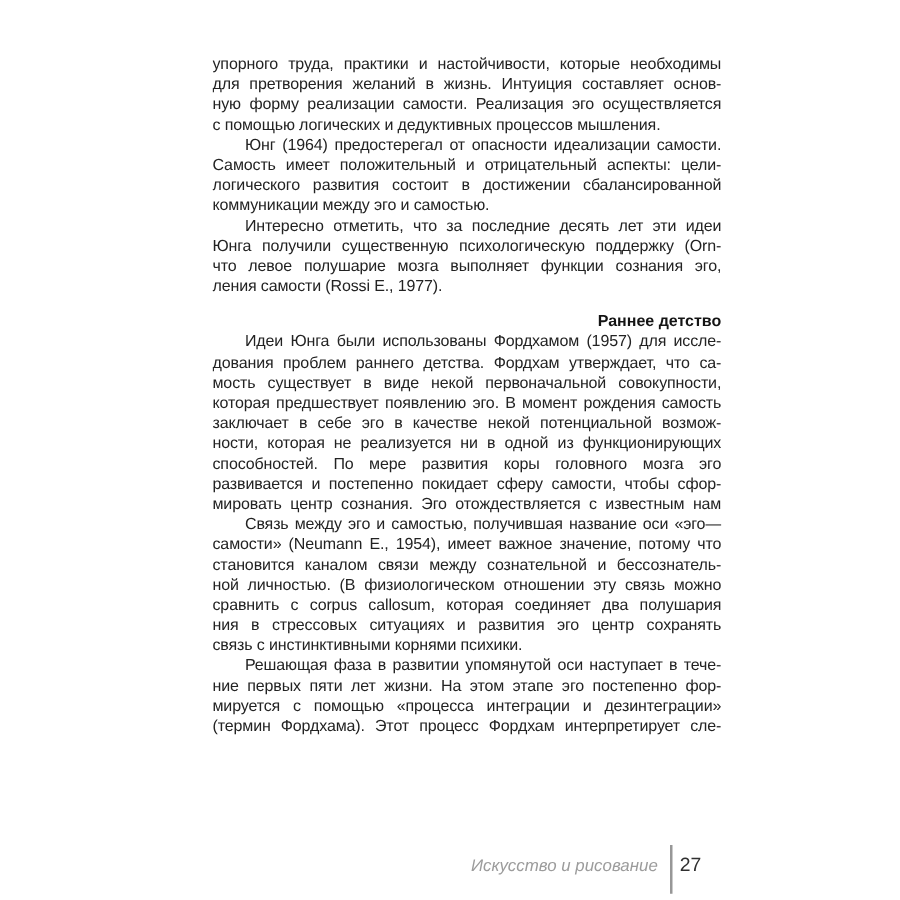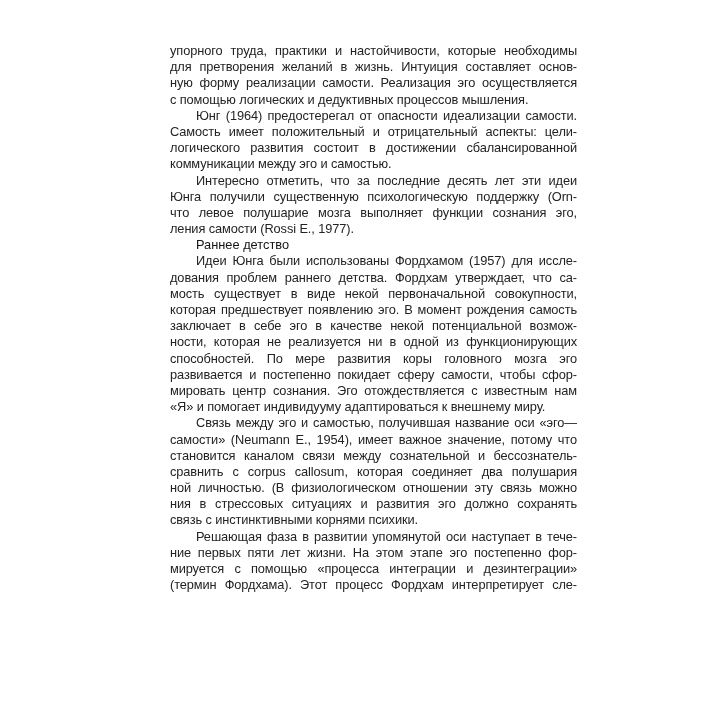--- a/index.html
+++ b/index.html
@@ -35,25 +35,27 @@
     text-align-last: justify;
     white-space: normal;
   }
   .line.end {
     text-align-last: left;
   }
   .line.indent {
     text-indent: 26px;
   }
   .heading {
+    margin-top: 12px;
     height: 16.2px;
-    font-weight: normal;
+    font-weight: bold;
     color: #141414;
     text-indent: 26px;
     letter-spacing: 0;
+    text-align: right;
   }
   .page-footer {
     position: absolute;
     left: 170px;
     top: 676px;
     width: 407px;
     display: flex;
     justify-content: flex-end;
     align-items: flex-start;
     padding-right: 16px;
@@ -108,33 +110,37 @@
       <div class="para">
         <div class="line indent">Идеи Юнга были использованы Фордхамом (1957) для иссле-</div>
         <div class="line">дования проблем раннего детства. Фордхам утверждает, что са-</div>
         <div class="line">мость существует в виде некой первоначальной совокупности,</div>
         <div class="line">которая предшествует появлению эго. В момент рождения самость</div>
         <div class="line">заключает в себе эго в качестве некой потенциальной возмож-</div>
         <div class="line">ности, которая не реализуется ни в одной из функционирующих</div>
         <div class="line">способностей. По мере развития коры головного мозга эго</div>
         <div class="line">развивается и постепенно покидает сферу самости, чтобы сфор-</div>
         <div class="line">мировать центр сознания. Эго отождествляется с известным нам</div>
-        <div class="line end">«Я» и помогает индивидууму адаптироваться к внешнему миру.</div>
       </div>
       <div class="para">
         <div class="line indent">Связь между эго и самостью, получившая название оси «эго—</div>
         <div class="line">самости» (Neumann E., 1954), имеет важное значение, потому что</div>
         <div class="line">становится каналом связи между сознательной и бессознатель-</div>
+        <div class="line">ной личностью. (В физиологическом отношении эту связь можно</div>
         <div class="line">сравнить с corpus callosum, которая соединяет два полушария</div>
-        <div class="line">ной личностью. (В физиологическом отношении эту связь можно</div>
-        <div class="line">ния в стрессовых ситуациях и развития эго должно сохранять</div>
+        <div class="line">ния в стрессовых ситуациях и развития эго центр сохранять</div>
         <div class="line end">связь с инстинктивными корнями психики.</div>
       </div>
       <div class="para">
         <div class="line indent">Решающая фаза в развитии упомянутой оси наступает в тече-</div>
         <div class="line">ние первых пяти лет жизни. На этом этапе эго постепенно фор-</div>
         <div class="line">мируется с помощью «процесса интеграции и дезинтеграции»</div>
         <div class="line">(термин Фордхама). Этот процесс Фордхам интерпретирует сле-</div>
       </div>
     </div>
 
+  <div class="page-footer">
+    <span class="running-title" style="color: rgb(156, 156, 156);">Искусство и рисование</span>
+    <span class="footer-divider" style="background: rgb(151, 151, 151);"></span>
+    <span class="page-number" style="color: rgb(48, 48, 48);">27</span>
+  </div>
 
 </div>
 
 </body></html>

